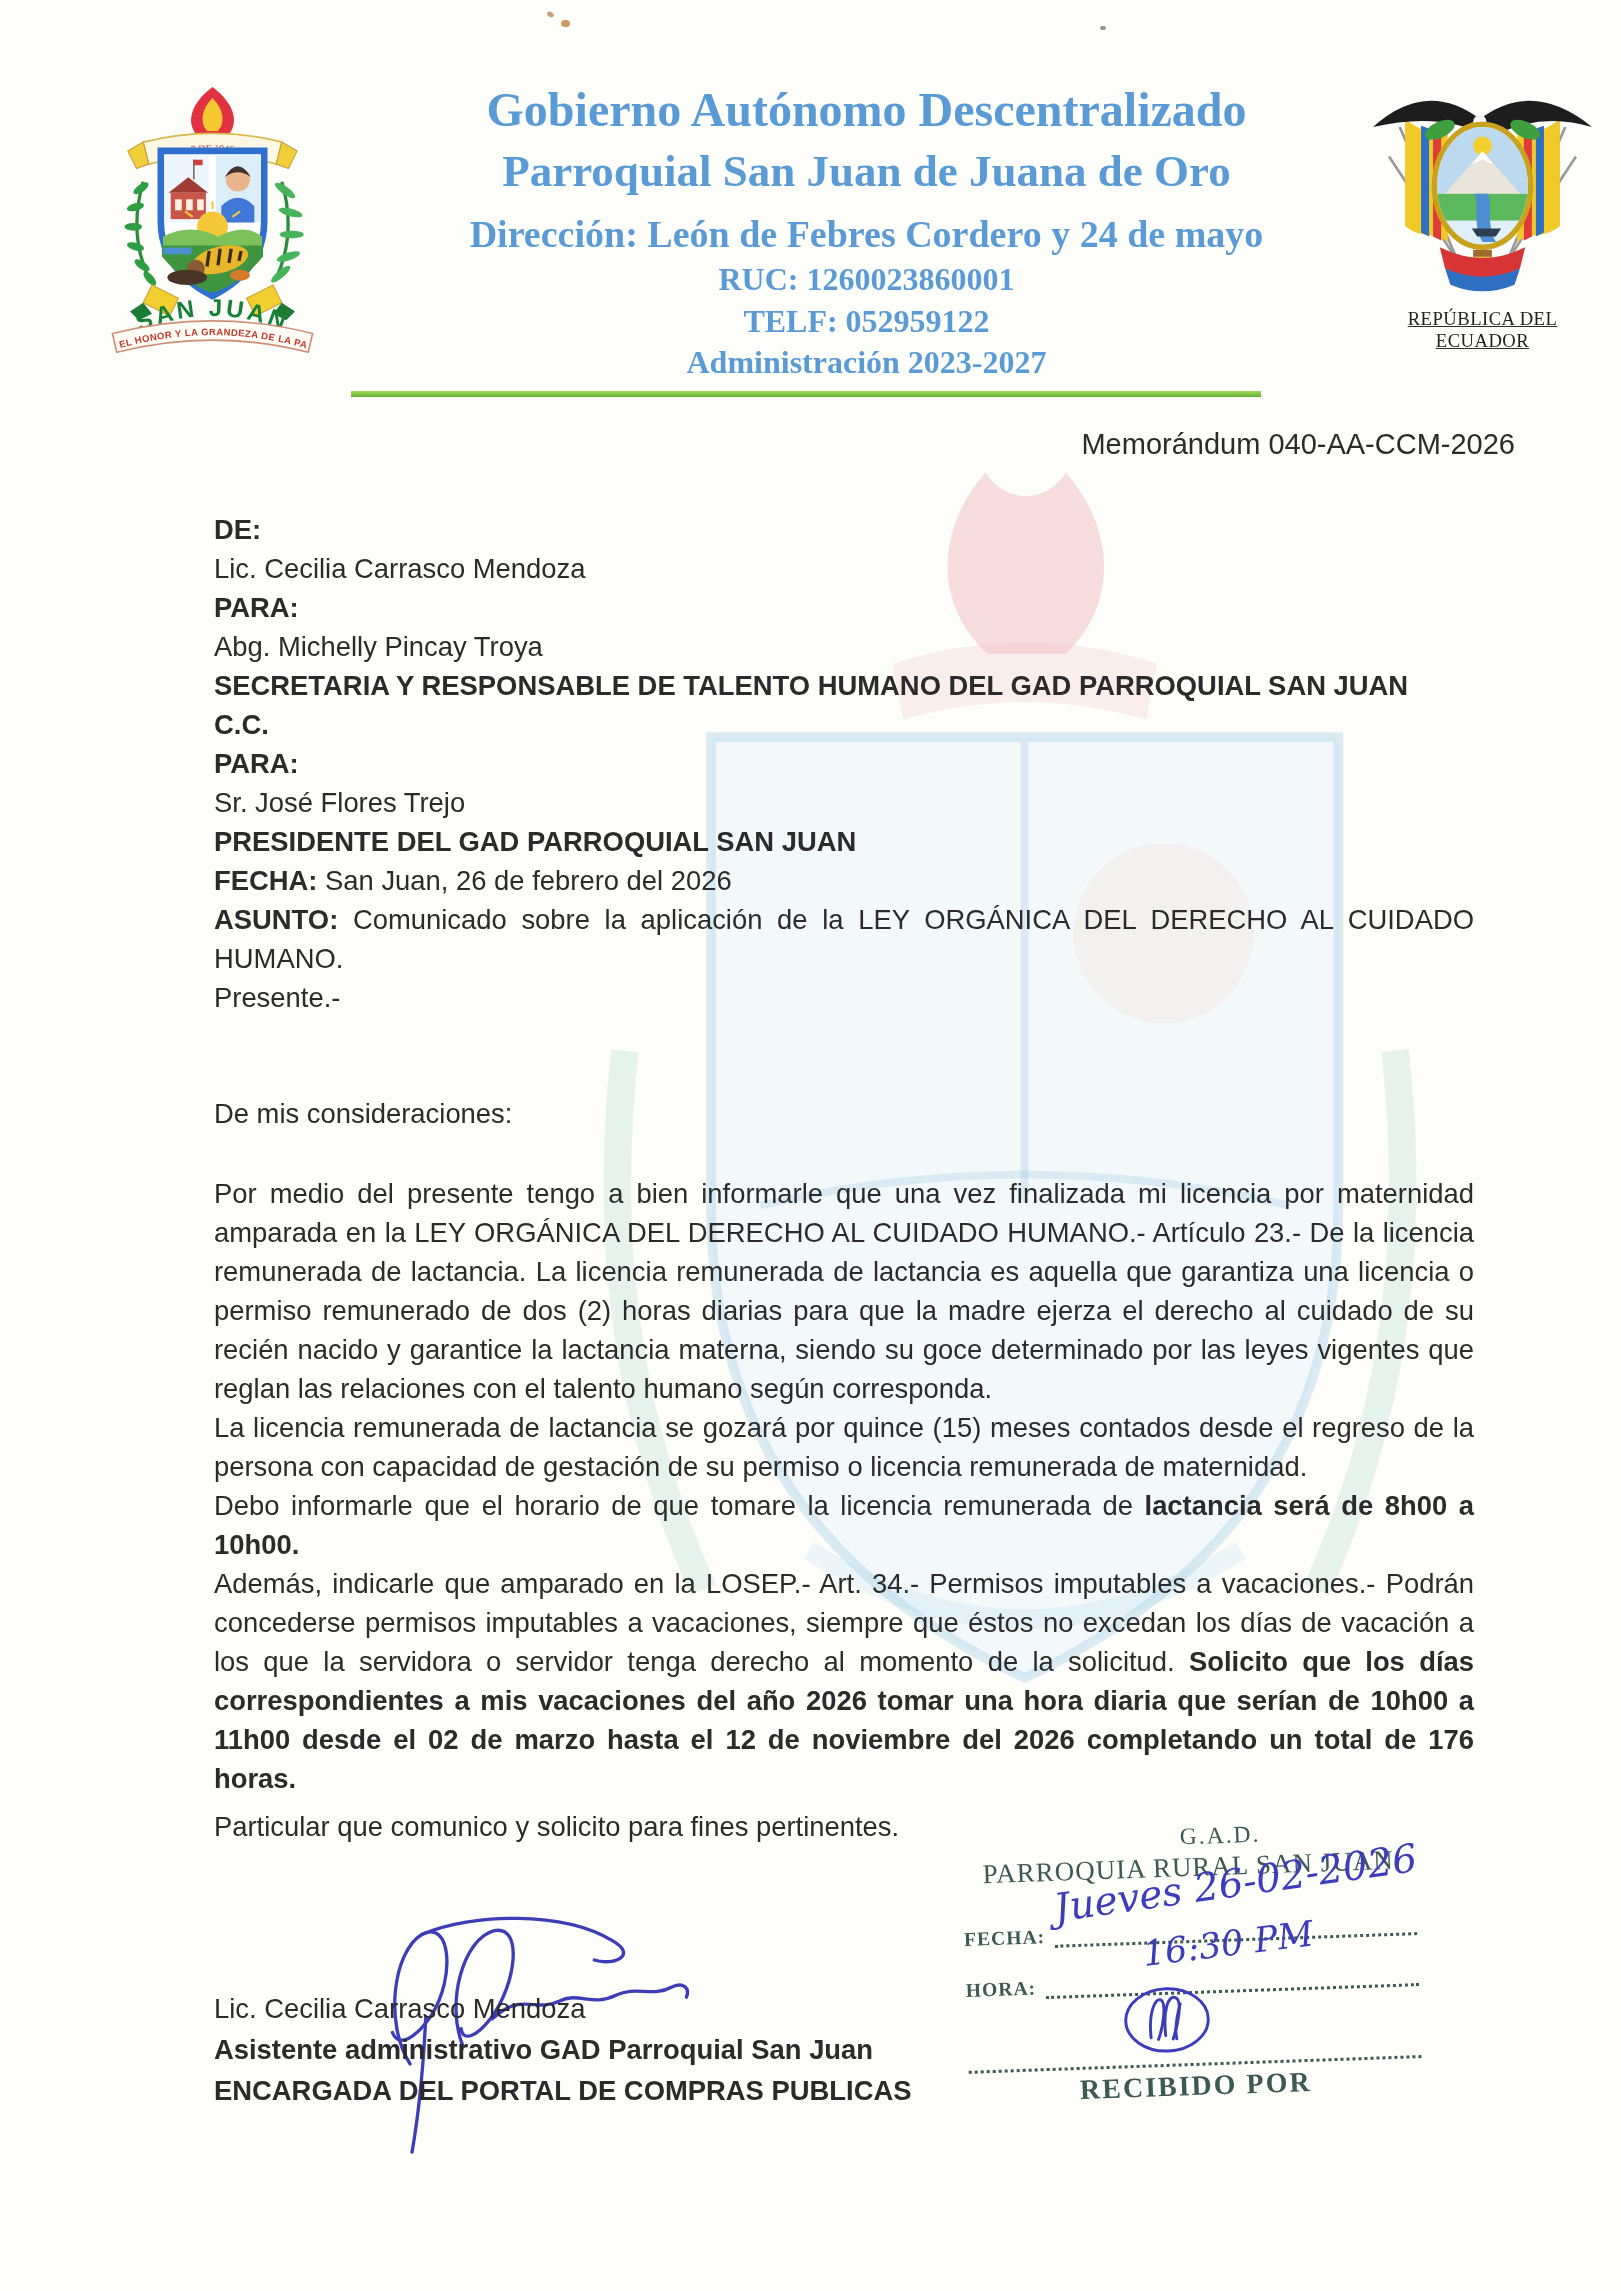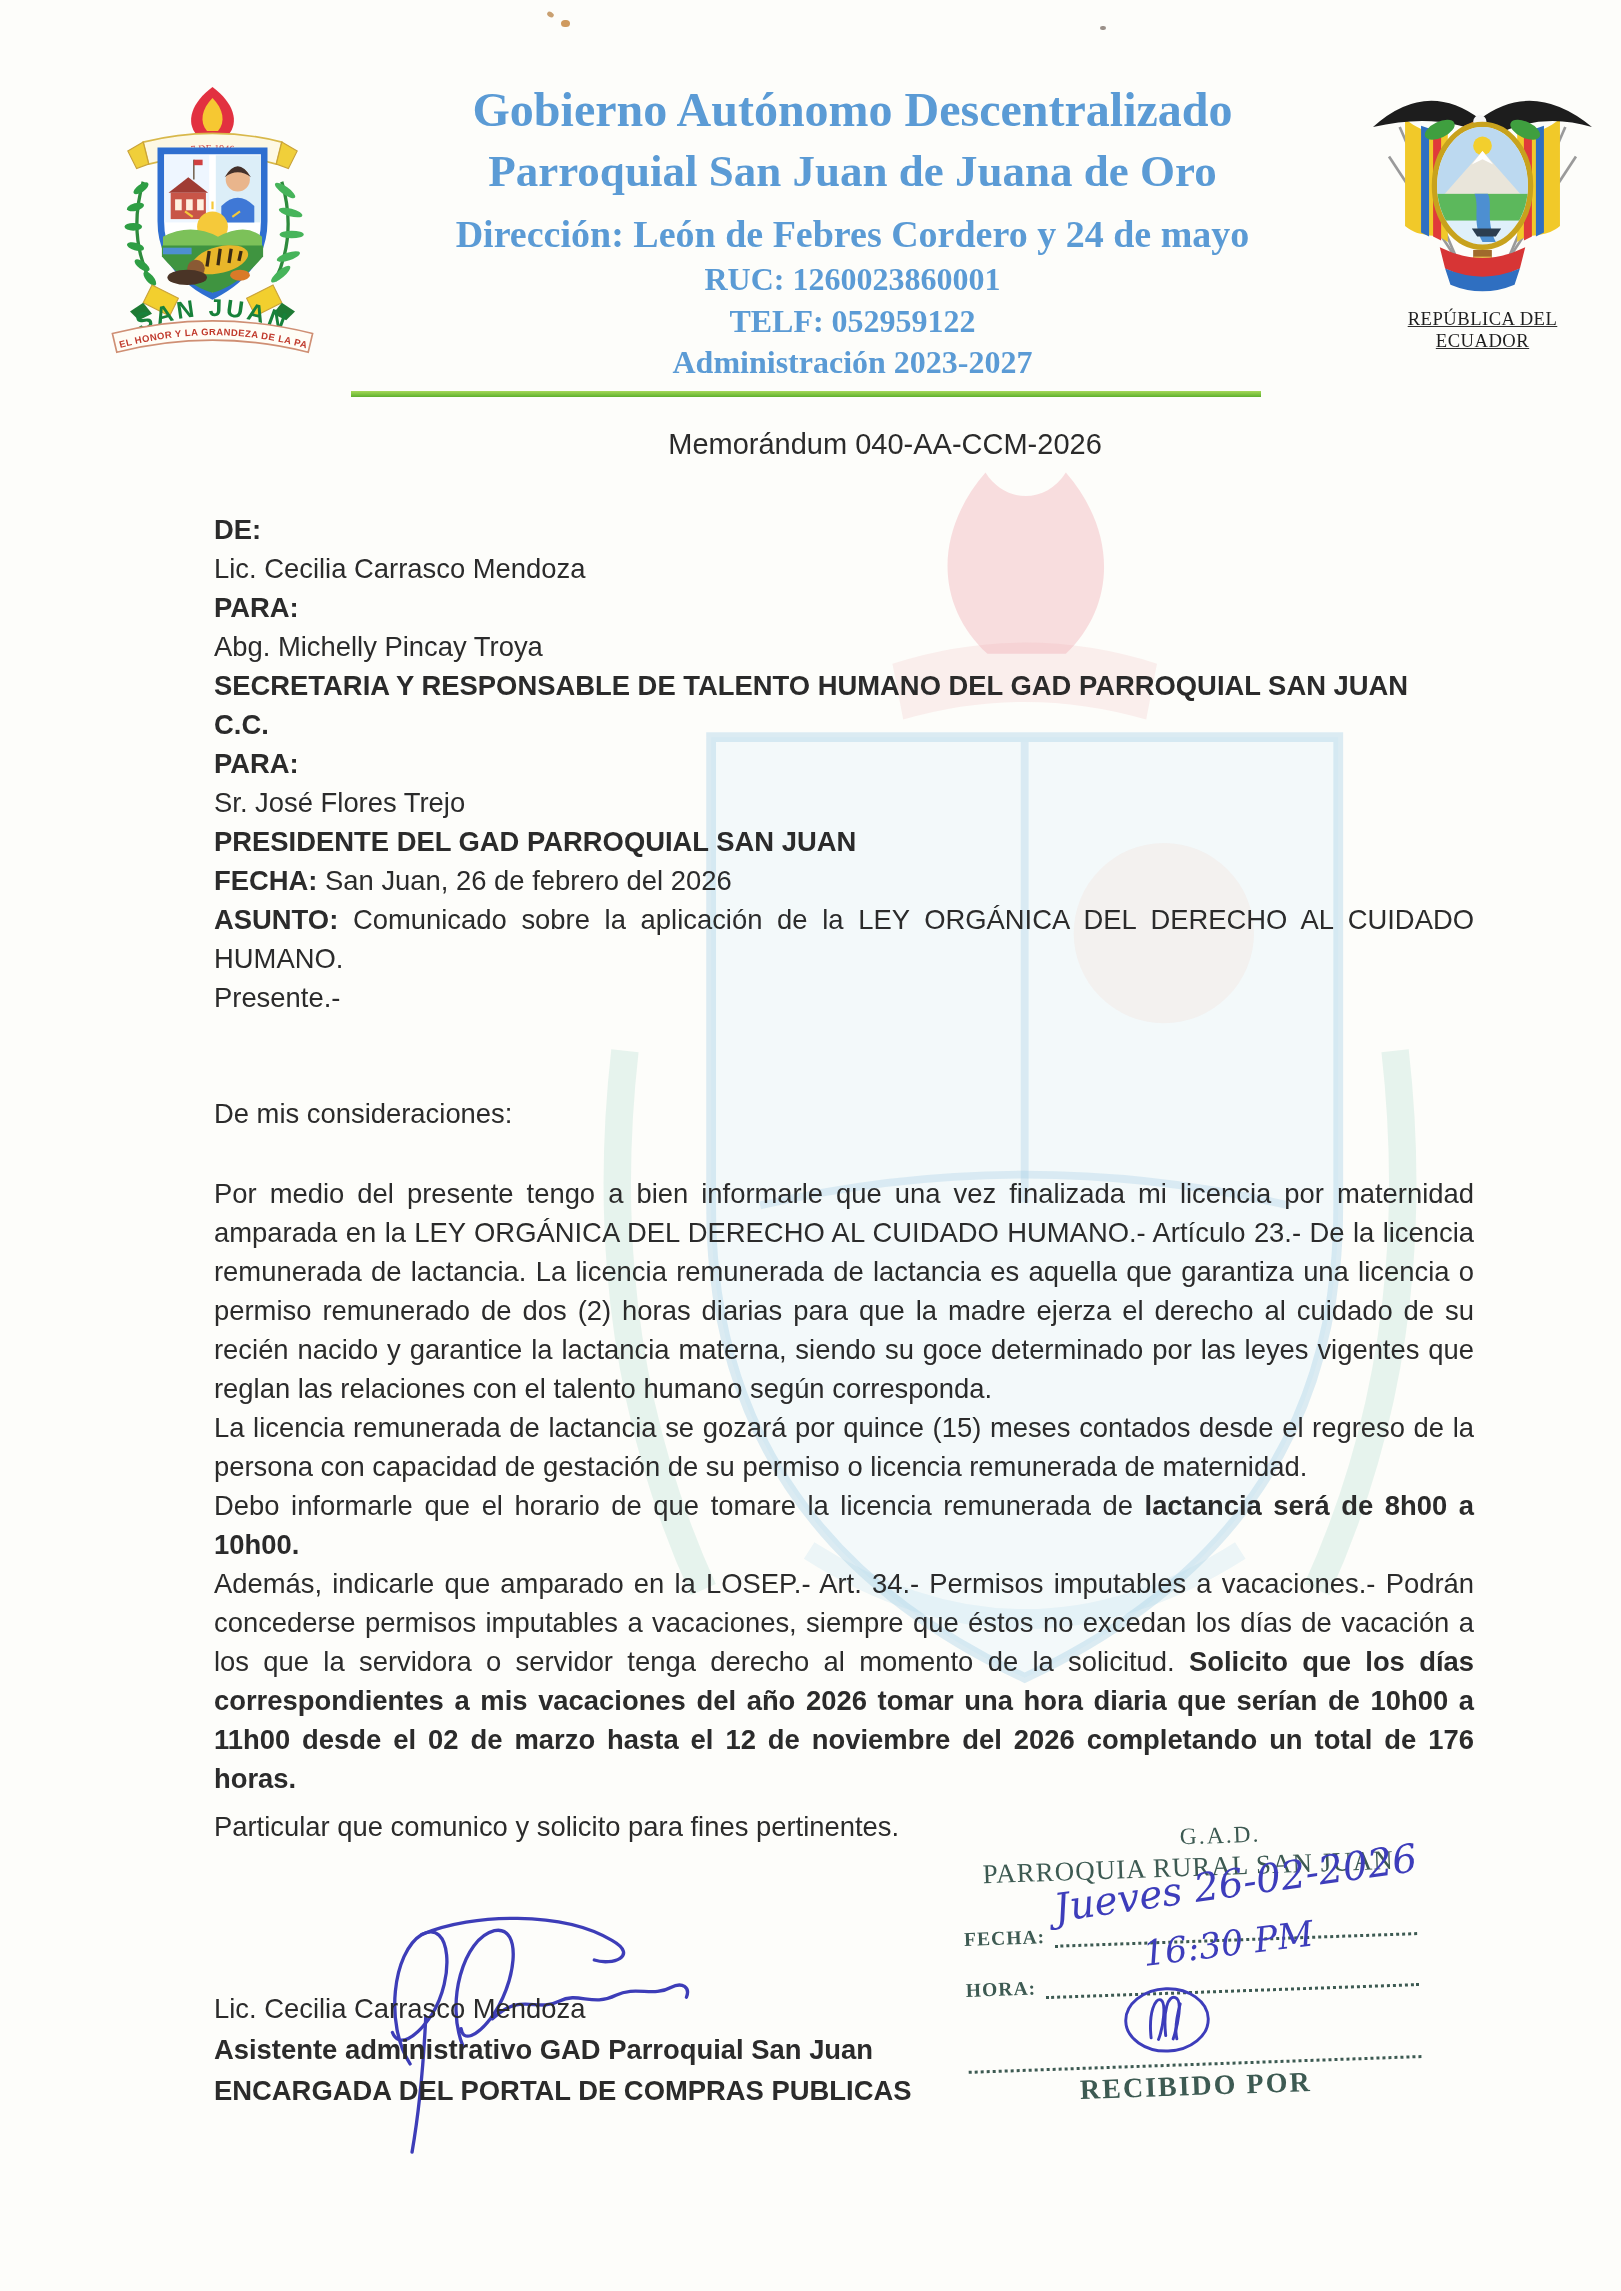--- a/index.html
+++ b/index.html
@@ -9,35 +9,35 @@
   
   .watermark{position:absolute;left:564px;top:453px;width:892px;height:1313px;pointer-events:none;}
 
   
   .speck{position:absolute;border-radius:50%;}
   .speck-a{left:547px;top:11.8px;width:6.9px;height:4.9px;background:#c9a071;transform:rotate(30deg);}
   .speck-b{left:561px;top:19.6px;width:8.8px;height:7.8px;background:#cf9a5e;}
   .speck-c{left:1100px;top:25.5px;width:5.9px;height:4.9px;background:#9a9089;}
 
   
-  .brand{position:absolute;left:323px;top:84px;width:1059px;text-align:center;color:#5b9bd5;font-family:"Liberation Serif",serif;font-weight:bold;}
+  .brand{position:absolute;left:337px;top:84px;width:1059px;text-align:center;color:#5b9bd5;font-family:"Liberation Serif",serif;font-weight:bold;}
   .brand .t1{font-size:48px;line-height:1.1;margin:0;}
   .brand .t2{font-size:45px;line-height:1.1;margin:9.8px 0 0 0;}
   .brand .t3{font-size:38px;margin:15.7px 0 0 0;}
   .brand .t4{font-size:32px;margin:4.9px 0 0 0;}
   .brand .t5{font-size:32px;margin:4.9px 0 0 0;}
   .brand .t6{font-size:32px;margin:4.9px 0 0 0;}
   .divider{position:absolute;left:351px;top:391px;width:910px;height:5.9px;background:linear-gradient(180deg,#a6d75a 0%,#7ec43f 55%,#5fae2f 100%);}
 
   .logo-left{position:absolute;left:86px;top:78px;width:253px;height:280px;}
   .logo-right{position:absolute;left:1362px;top:71px;width:241px;text-align:center;text-decoration:underline;}
   .logo-right .caption{margin-top:5.9px;font-family:"Liberation Serif",serif;font-size:18.6px;color:#1f1f1f;letter-spacing:0.5px;}
 
   
-  .memo-ref{position:absolute;left:214px;top:428px;width:1260px;text-align:center;font-size:29px;transform:translateX(41px);color:#2b2b2b;}
+  .memo-ref{position:absolute;left:214px;top:428px;width:1260px;text-align:right;font-size:29px;transform:translateX(41px);color:#2b2b2b;}
   .addr{position:absolute;left:214px;top:510px;width:1260px;font-size:27.4px;color:#2b2b2b;}
   .addr p{margin:0;line-height:39px;text-align:justify;text-align-last:left;}
   .greeting{position:absolute;left:214px;top:1098px;font-size:27.4px;color:#2b2b2b;}
   .body-text{position:absolute;left:214px;top:1174px;width:1260px;font-size:27.4px;color:#2b2b2b;}
   .body-text p{margin:0;line-height:39px;text-align:justify;text-align-last:left;}
   .closing{position:absolute;left:214px;top:1811px;font-size:27.4px;color:#2b2b2b;}
   .b{font-weight:bold;}
 
   
   .sig-scribble{position:absolute;left:316px;top:1909px;width:441px;height:250px;}

